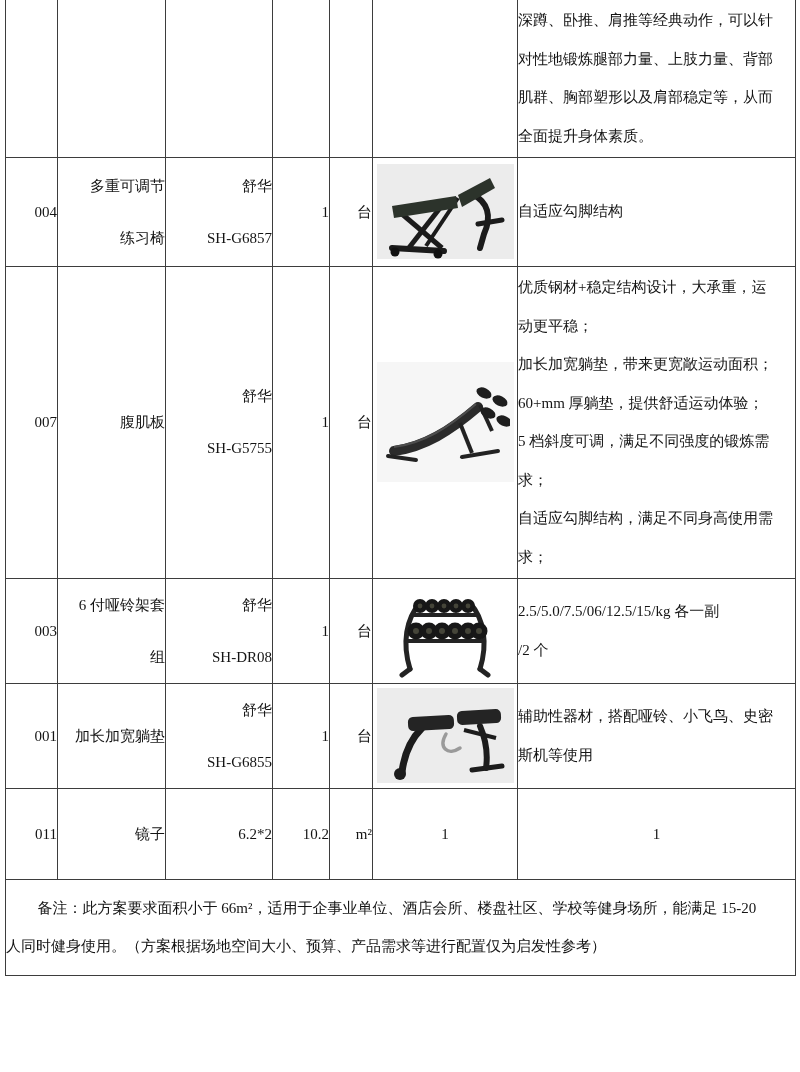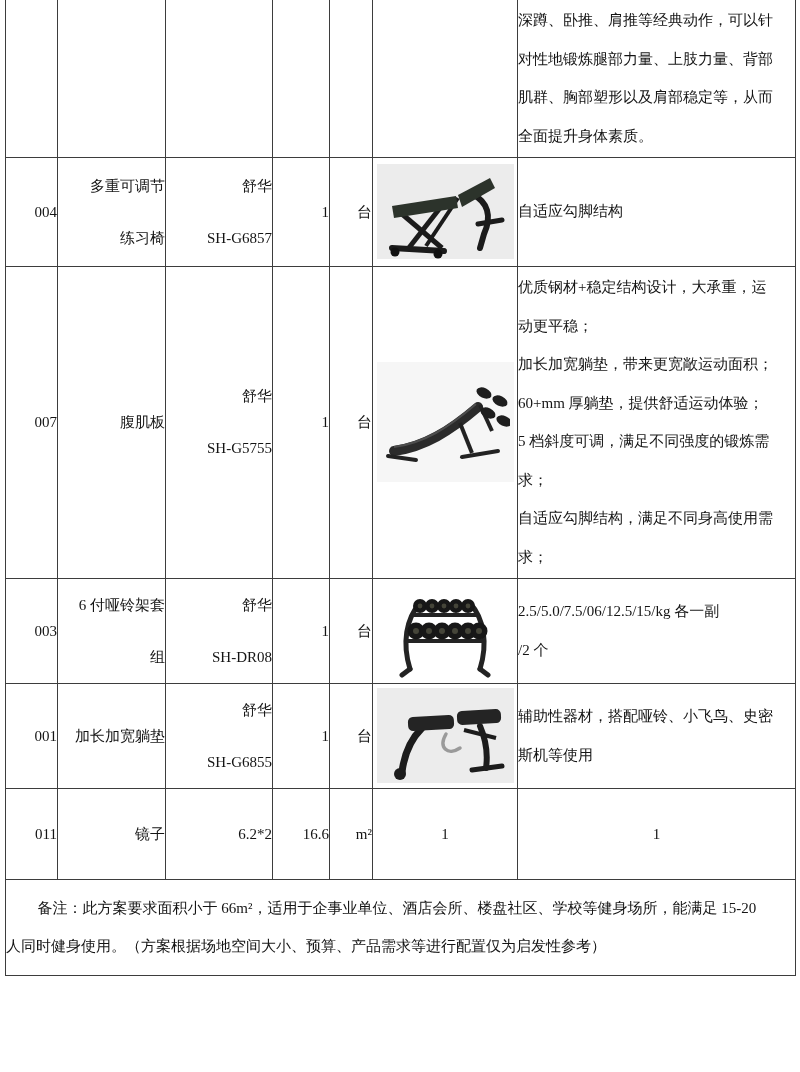--- a/index.html
+++ b/index.html
@@ -194,21 +194,21 @@
         </td>
         <td class="desc">辅助性器材，搭配哑铃、小飞鸟、史密
 斯机等使用</td>
       </tr>
 
 
       <tr style="height:91px">
         <td class="ctr">011</td>
         <td class="ctr">镜子</td>
         <td class="ctr">6.2*2</td>
-        <td class="ctr">16.6</td>
+        <td class="ctr">10.2</td>
         <td class="ctr">m²</td>
         <td class="desc-ctr">1</td>
         <td class="desc-ctr">1</td>
       </tr>
 
       <tr style="height:96px">
         <td colspan="7" class="notecell">
           <p class="note"><span class="bold">备注：</span><span>此方案要求面积小于 66m²，适用于企事业单位、酒店会所、楼盘社区、学校等健身场所，能满足 15-20
 人同时健身使用。</span><span class="bold">（方案根据场地空间大小、预算、产品需求等进行配置仅为启发性参考）</span></p>
         </td>

